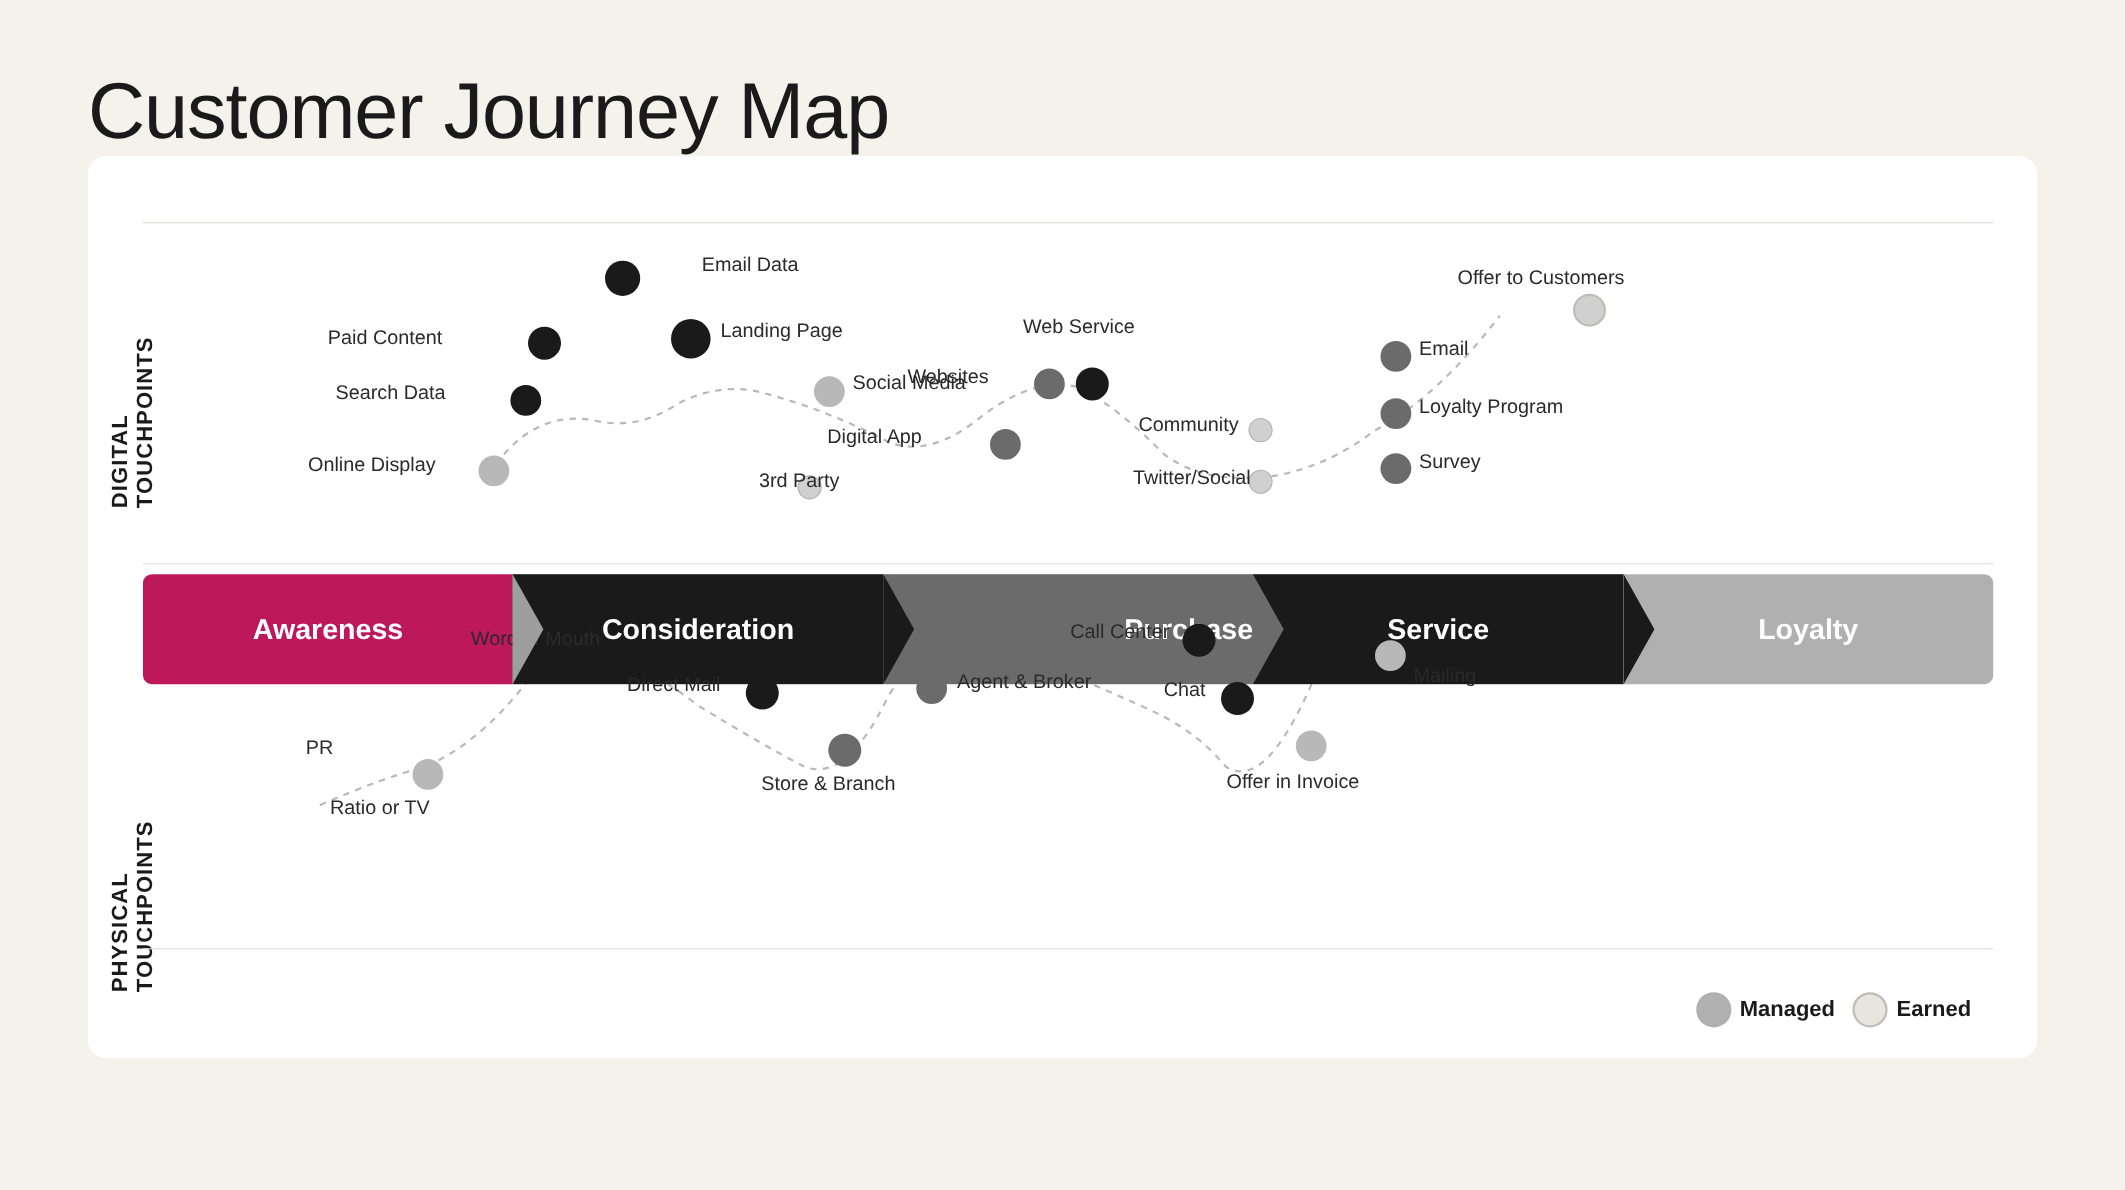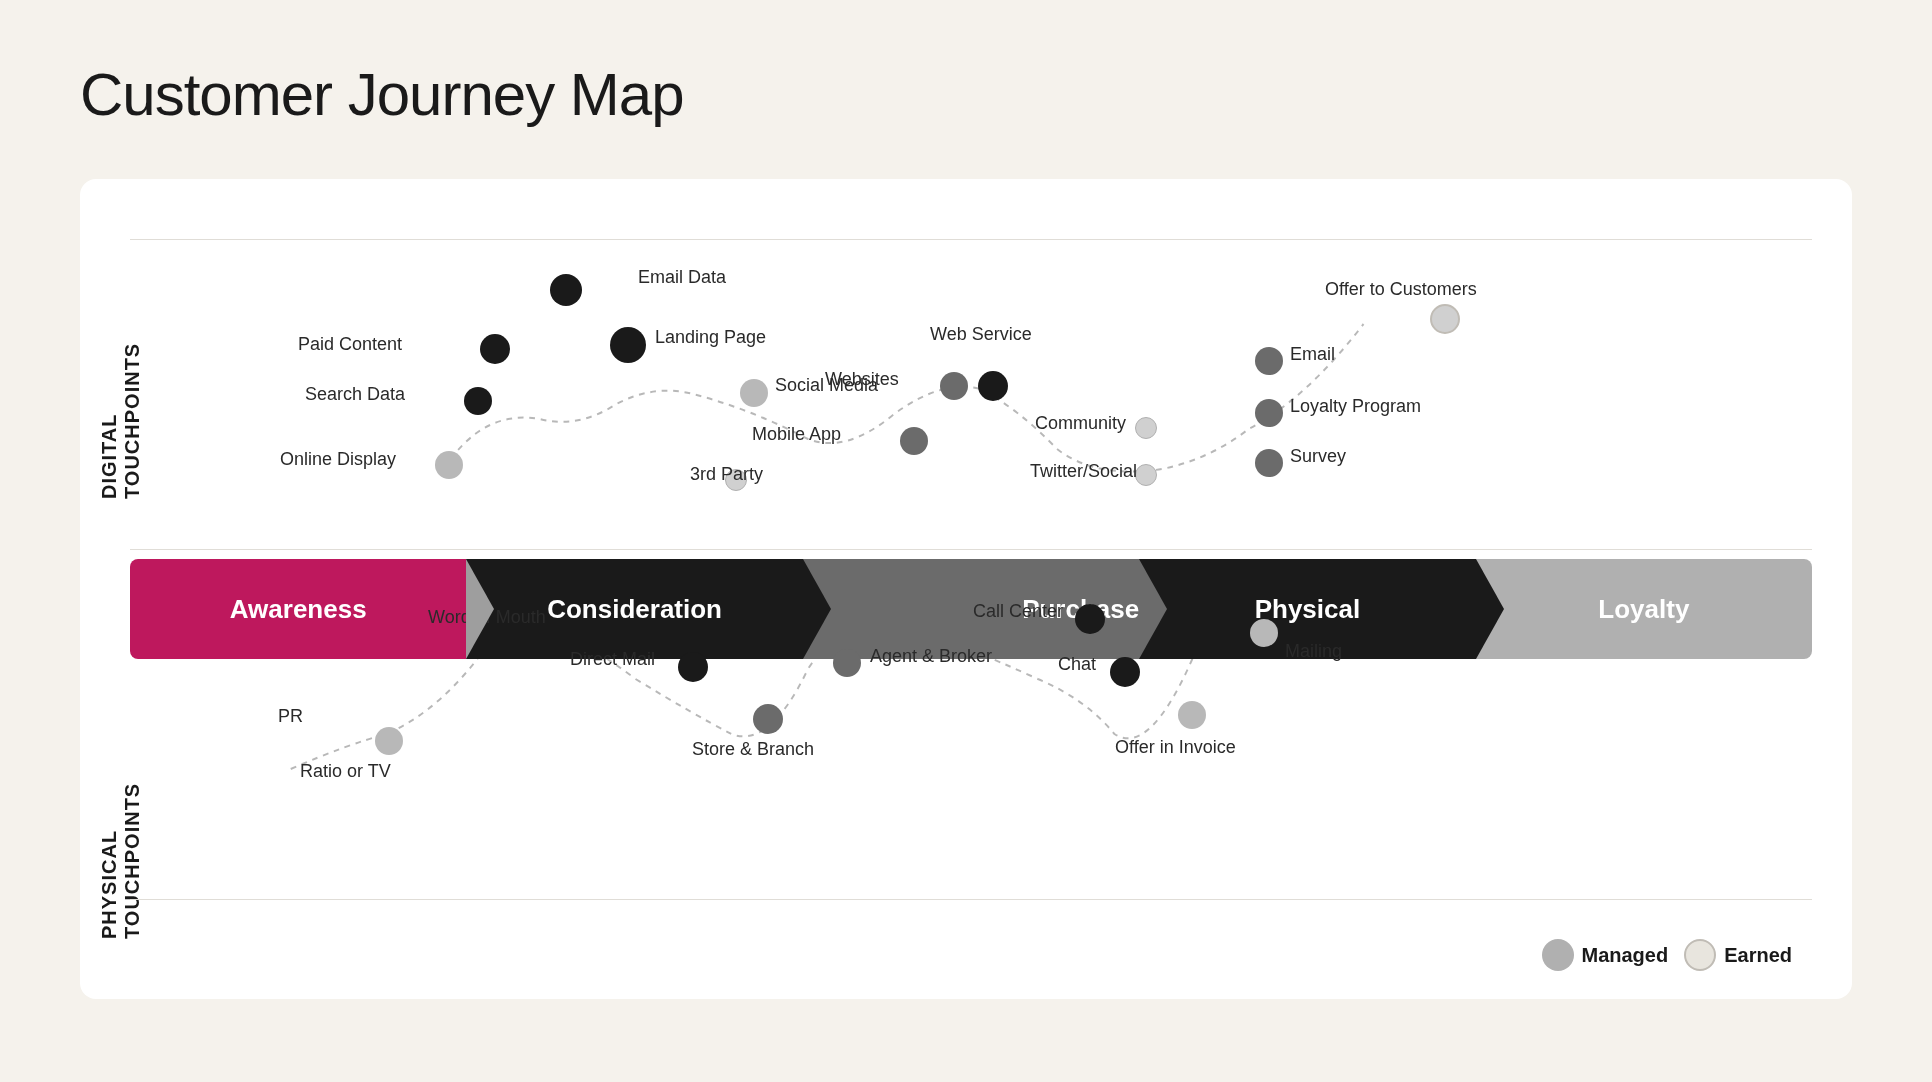--- a/index.html
+++ b/index.html
@@ -12,24 +12,23 @@
     }
 
     .page {
       width: 1932px;
       min-height: 1082px;
       background: #f5f2ec;
       padding: 60px 80px 40px 80px;
     }
 
     .page-title {
-      font-size: 60px;
+      font-size: 72px;
       font-weight: 400;
       color: #1a1a1a;
-      margin-bottom: 50px;
       letter-spacing: -1px;
     }
 
     .journey-container {
       background: #ffffff;
       border-radius: 16px;
       padding: 30px 40px 40px 40px;
       position: relative;
       width: 100%;
       height: 820px;
@@ -247,21 +246,21 @@
       <div class="arrow-segment seg-awareness">
         <span>Awareness</span>
       </div>
       <div class="arrow-segment seg-consideration">
         <span>Consideration</span>
       </div>
       <div class="arrow-segment seg-purchase">
         <span>Purchase</span>
       </div>
       <div class="arrow-segment seg-service">
-        <span>Physical</span>
+        <span>Service</span>
       </div>
       <div class="arrow-segment seg-loyalty">
         <span>Loyalty</span>
       </div>
     </div>
 
     <div class="dot dot-dark" style="width:32px;height:32px;left:470px;top:95px;"></div>
     <span class="tp-label" style="left:510px;top:88px;margin-left:48px;">Email Data</span>
 
     <div class="dot dot-dark" style="width:30px;height:30px;left:400px;top:155px;"></div>
@@ -273,21 +272,21 @@
     <div class="dot dot-light" style="width:28px;height:28px;left:660px;top:200px;"></div>
     <span class="tp-label" style="left:695px;top:196px;">Social Media</span>
 
     <div class="dot dot-dark" style="width:28px;height:28px;left:384px;top:208px;"></div>
     <span class="tp-label" style="left:225px;top:205px;">Search Data</span>
 
     <div class="dot dot-light" style="width:28px;height:28px;left:355px;top:272px;"></div>
     <span class="tp-label" style="left:200px;top:270px;">Online Display</span>
 
     <div class="dot dot-mid" style="width:28px;height:28px;left:820px;top:248px;"></div>
-    <span class="tp-label" style="left:672px;top:245px;">Mobile App</span>
+    <span class="tp-label" style="left:672px;top:245px;">Digital App</span>
 
     <div class="dot dot-mid" style="width:28px;height:28px;left:860px;top:193px;"></div>
     <div class="dot dot-dark" style="width:30px;height:30px;left:898px;top:192px;"></div>
     <span class="tp-label" style="left:745px;top:190px;">Websites</span>
 
     <span class="tp-label" style="left:850px;top:145px;">Web Service</span>
 
     <div class="dot dot-lighter" style="width:22px;height:22px;left:645px;top:290px;border:1px solid #b0b0b0;"></div>
     <span class="tp-label" style="left:610px;top:285px;">3rd Party</span>
 

